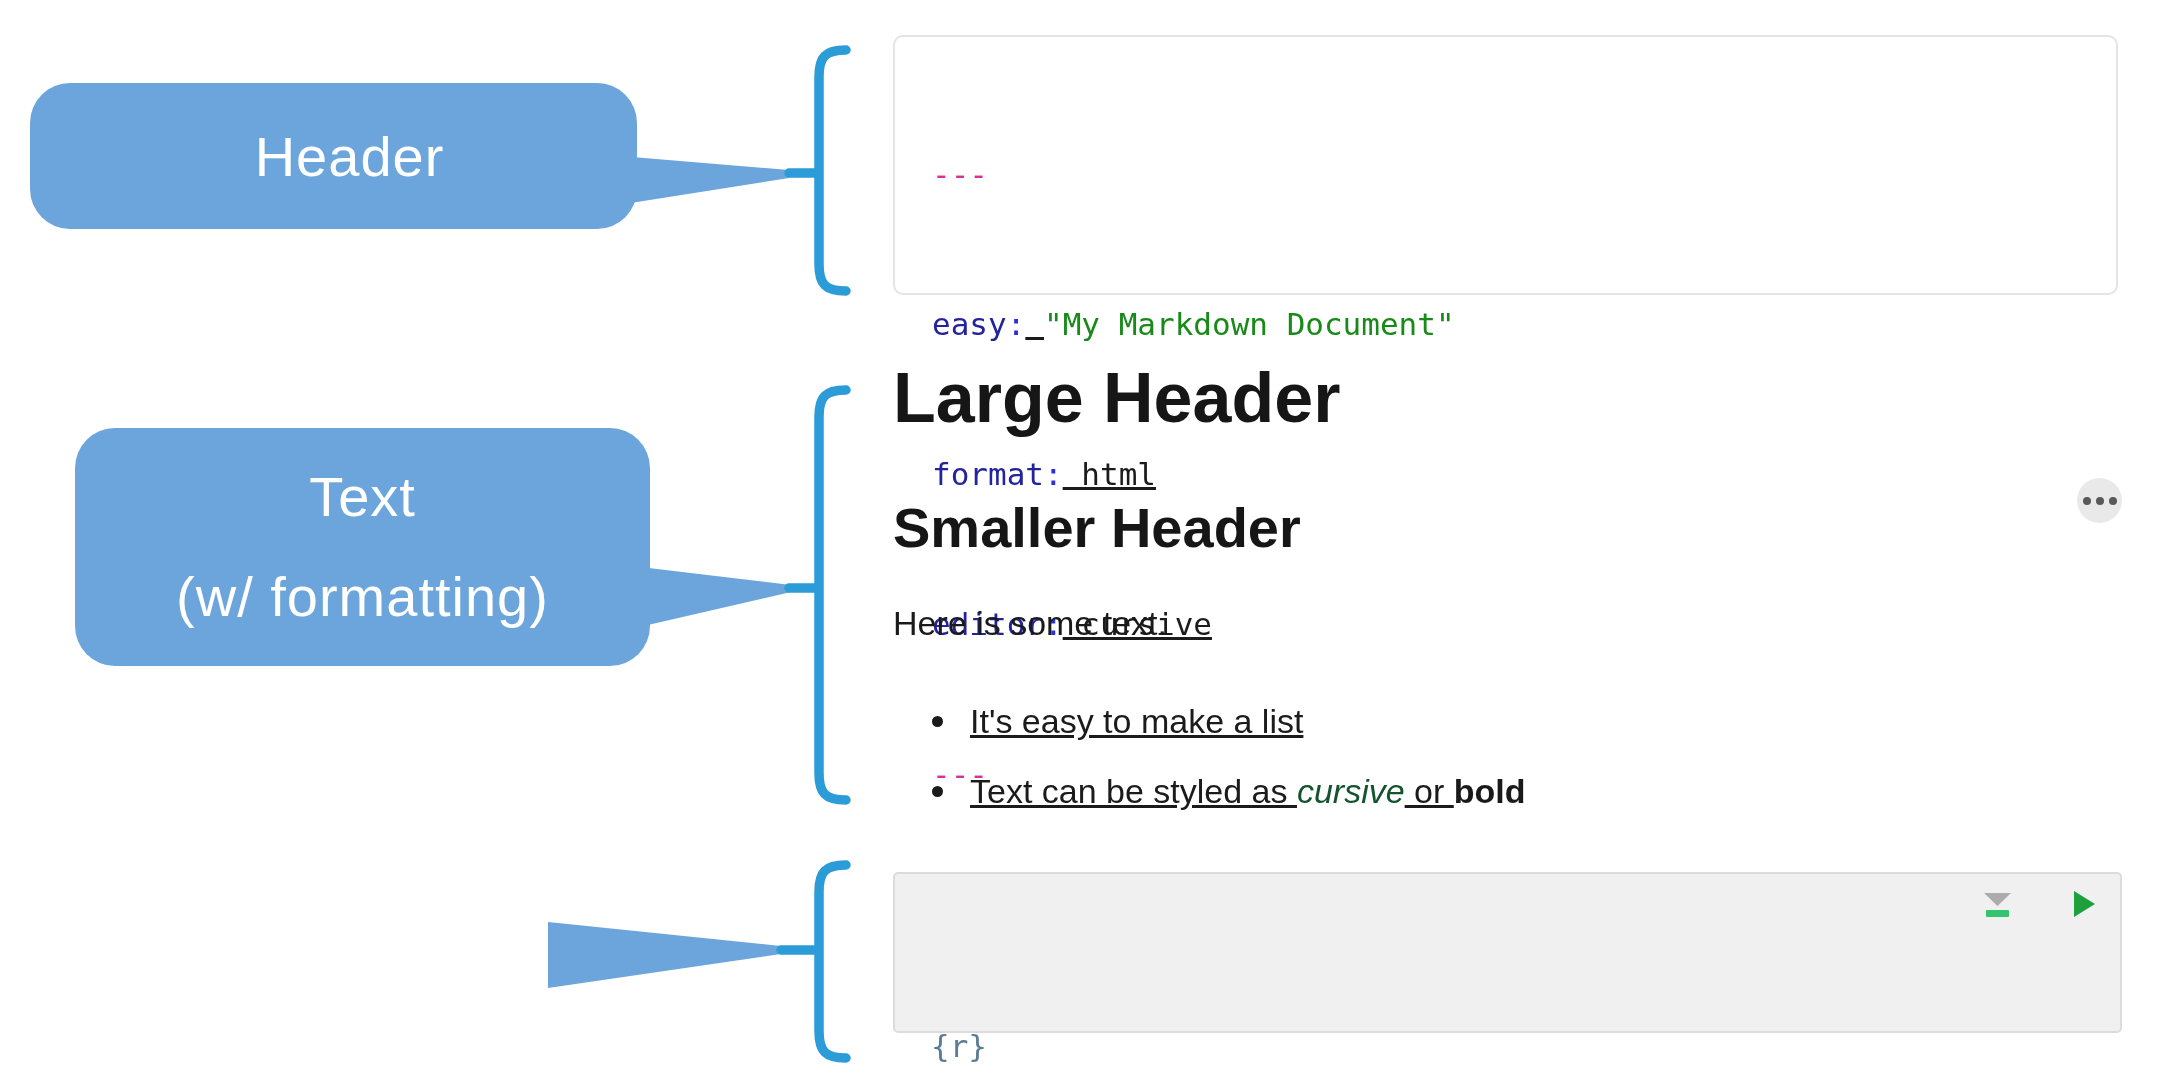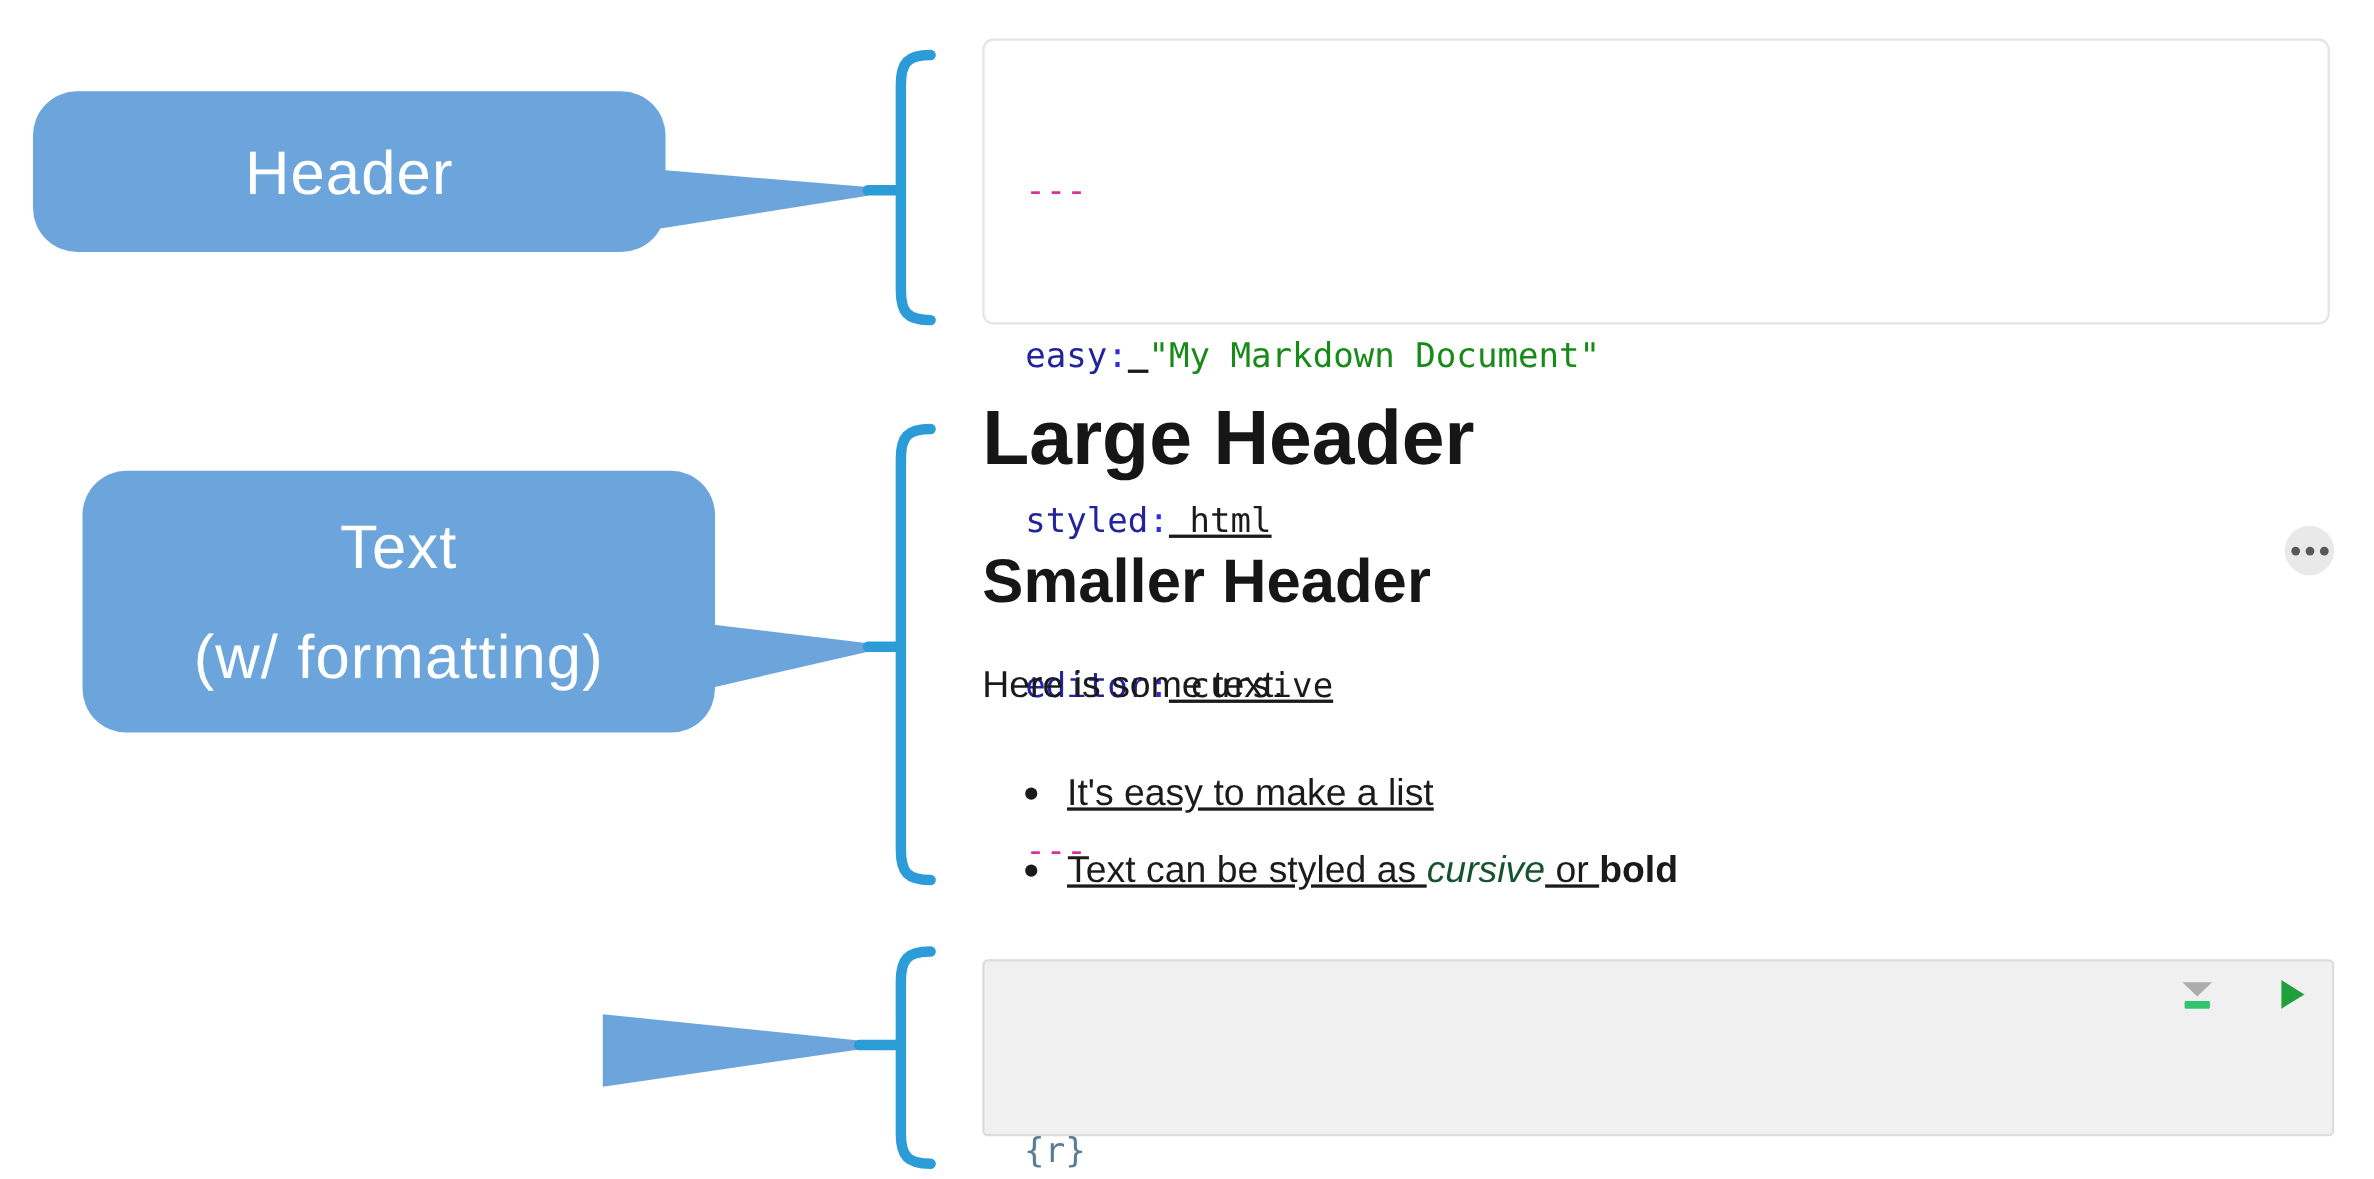--- a/index.html
+++ b/index.html
@@ -18,21 +18,21 @@
     background:var(--bubble-blue,#6BA5DB);
     border-radius:40px;
     color:#ffffff;
     display:flex;flex-direction:column;align-items:center;justify-content:center;
     font-size:56px;
     letter-spacing:1px;
     font-weight:400;
     z-index:2;
     text-align:center;
   }
-  .bubble-header{left:30px;top:83px;width:575px;height:146px;}
+  .bubble-header{left:30px;top:83px;width:575px;height:146px;padding-left:32px;}
   .bubble-text{left:30px;top:428px;width:575px;height:238px;line-height:100px;margin-left:45px;}
   .bubble-code{left:35px;top:865px;width:570px;height:142px;}
 
   
   .doc-h1{position:absolute;left:893px;top:358px;font-size:70px;font-weight:700;color:#161616;margin:0;line-height:80px;}
   .doc-h2{position:absolute;left:893px;top:496px;font-size:56px;font-weight:700;color:#161616;margin:0;line-height:64px;}
   .doc-p{position:absolute;left:893px;top:600px;font-size:34px;color:#1a1a1a;margin:0;line-height:46px;}
   .doc-ul{position:absolute;left:918px;top:686px;margin:12px;padding:0;list-style:none;}
   .doc-ul li{
     position:relative;
@@ -109,21 +109,21 @@
     <span>Header</span>
   </div>
   <div class="bubble bubble-text">
     <div>Text</div>
     <div>(w/ formatting)</div>
   </div>
 
   <div class="yaml-block mono">
     <div class="code-line"><span class="tok-delim">---</span></div>
     <div class="code-line"><span class="tok-key">easy</span><span class="tok-colon">:</span><span class="tok-plain"> </span><span class="tok-string">"My Markdown Document"</span></div>
-    <div class="code-line"><span class="tok-key">styled</span><span class="tok-colon">:</span><span class="tok-plain"> html</span></div>
+    <div class="code-line"><span class="tok-key">format</span><span class="tok-colon">:</span><span class="tok-plain"> html</span></div>
     <div class="code-line"><span class="tok-key">editor</span><span class="tok-colon">:</span><span class="tok-plain"> cursive</span></div>
     <div class="code-line"><span class="tok-delim">---</span></div>
   </div>
 
   <h1 class="doc-h1">Large Header</h1>
   <h2 class="doc-h2">Smaller Header</h2>
   <p class="doc-p">Here is some text.</p>
   <ul class="doc-ul">
     <li><span class="tok-plain">It's easy to make a list</span></li>
     <li><span class="tok-plain">Text can be styled as </span><span class="tok-italic">cursive</span><span class="tok-plain"> or </span><span class="tok-bold">bold</span></li>

